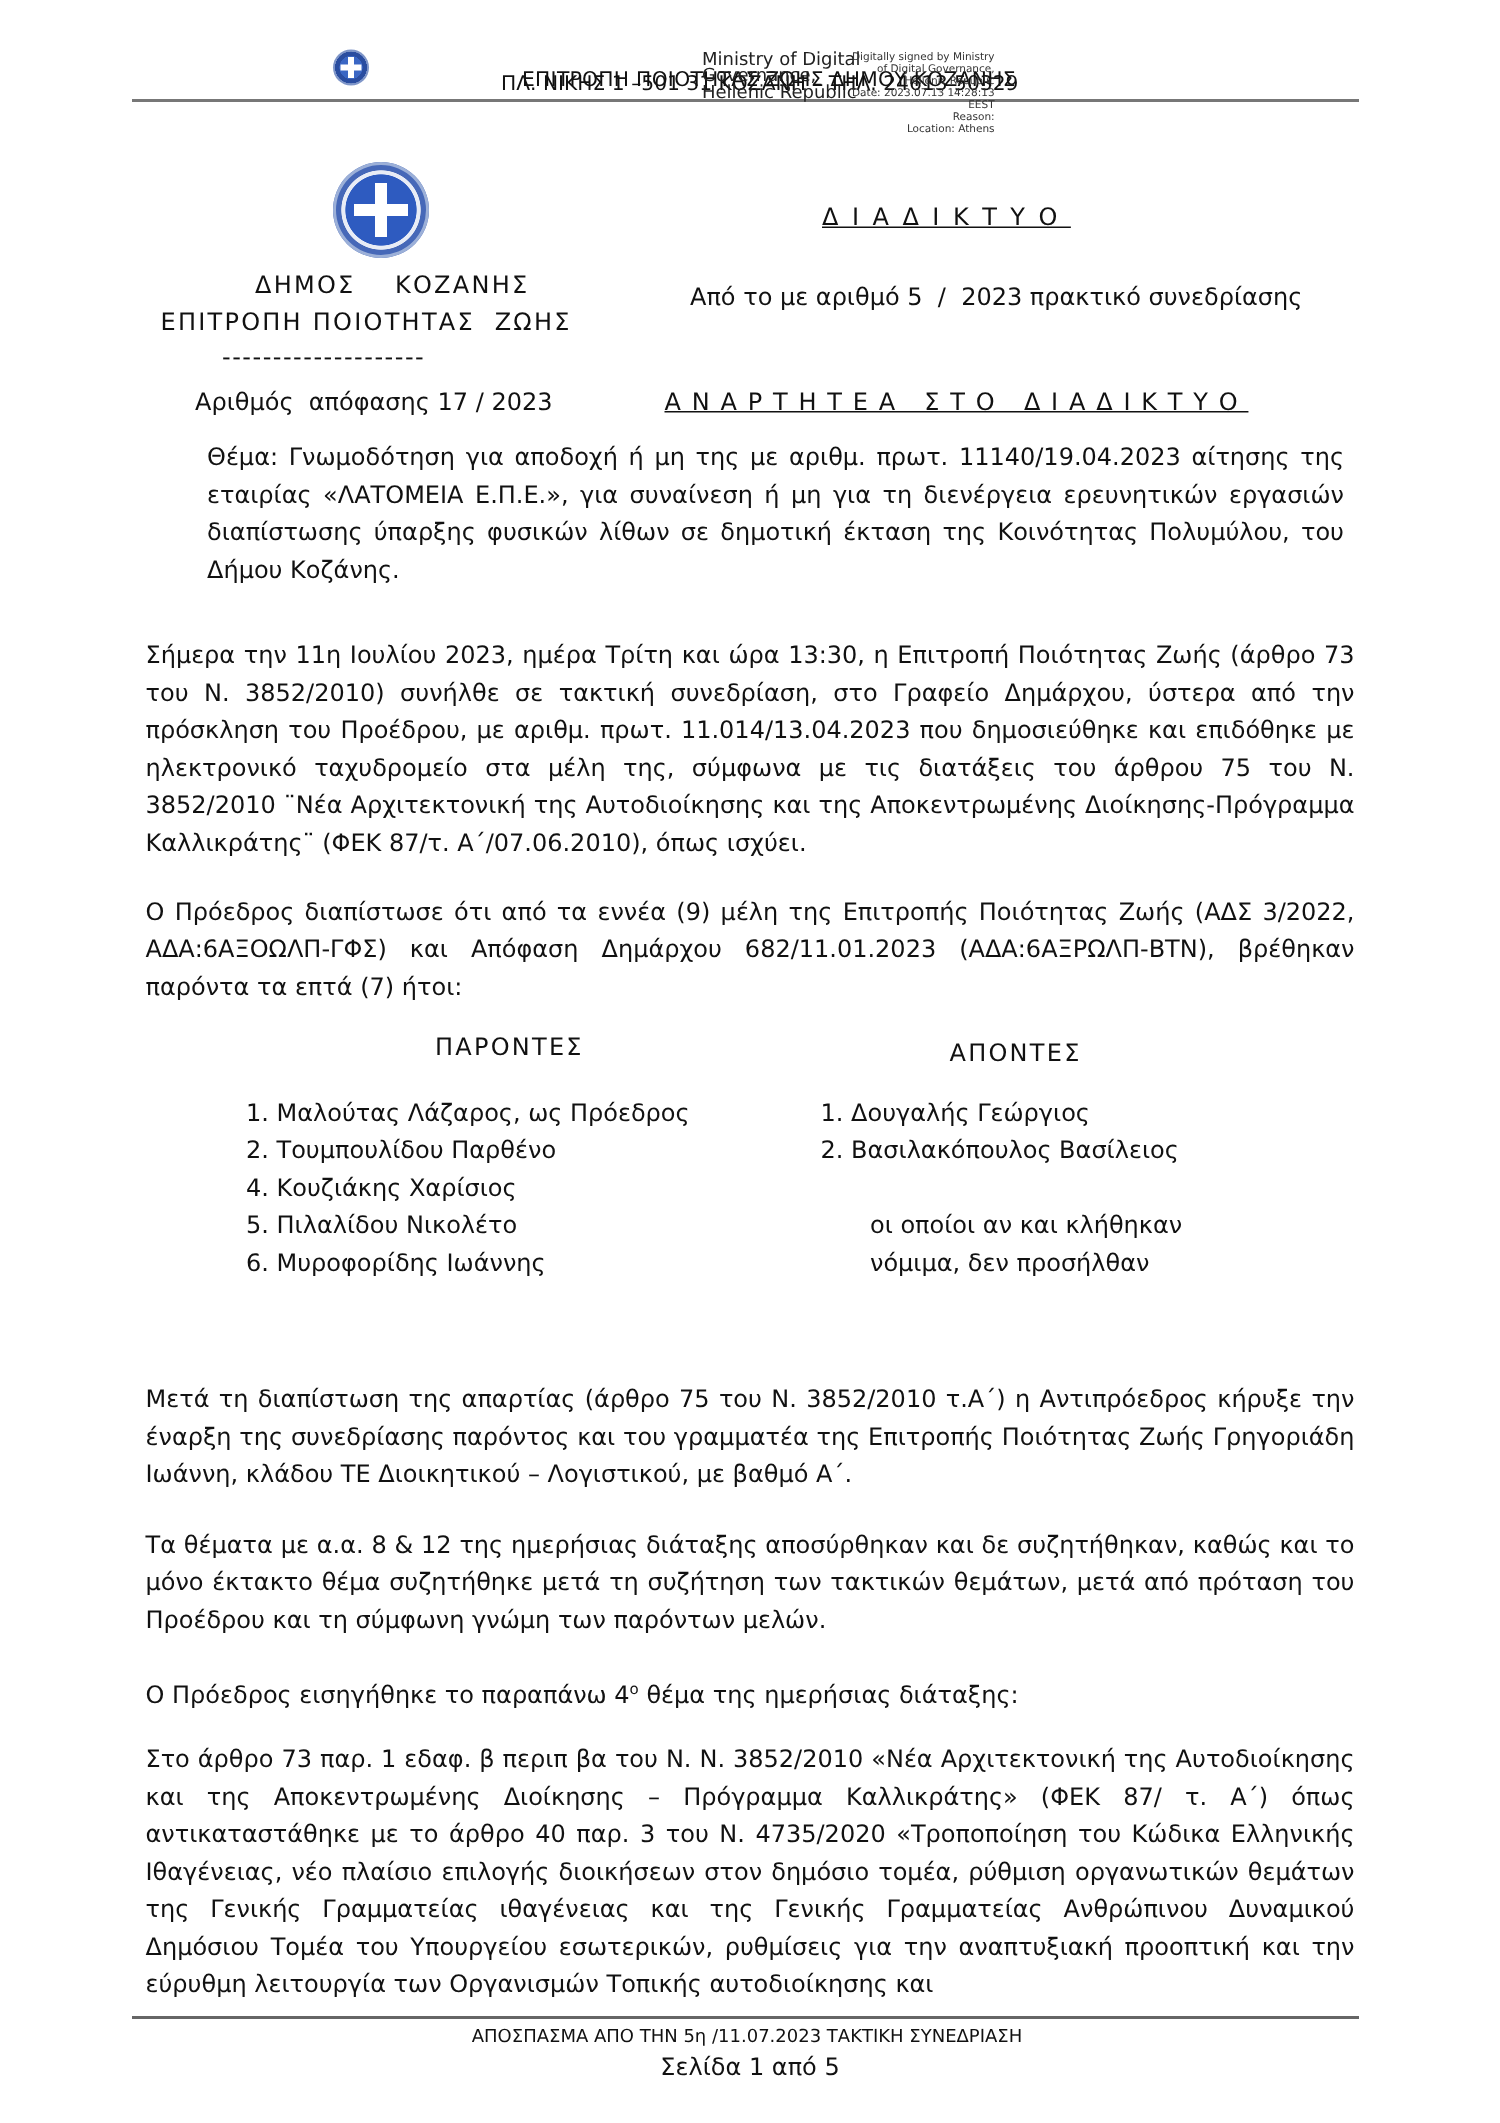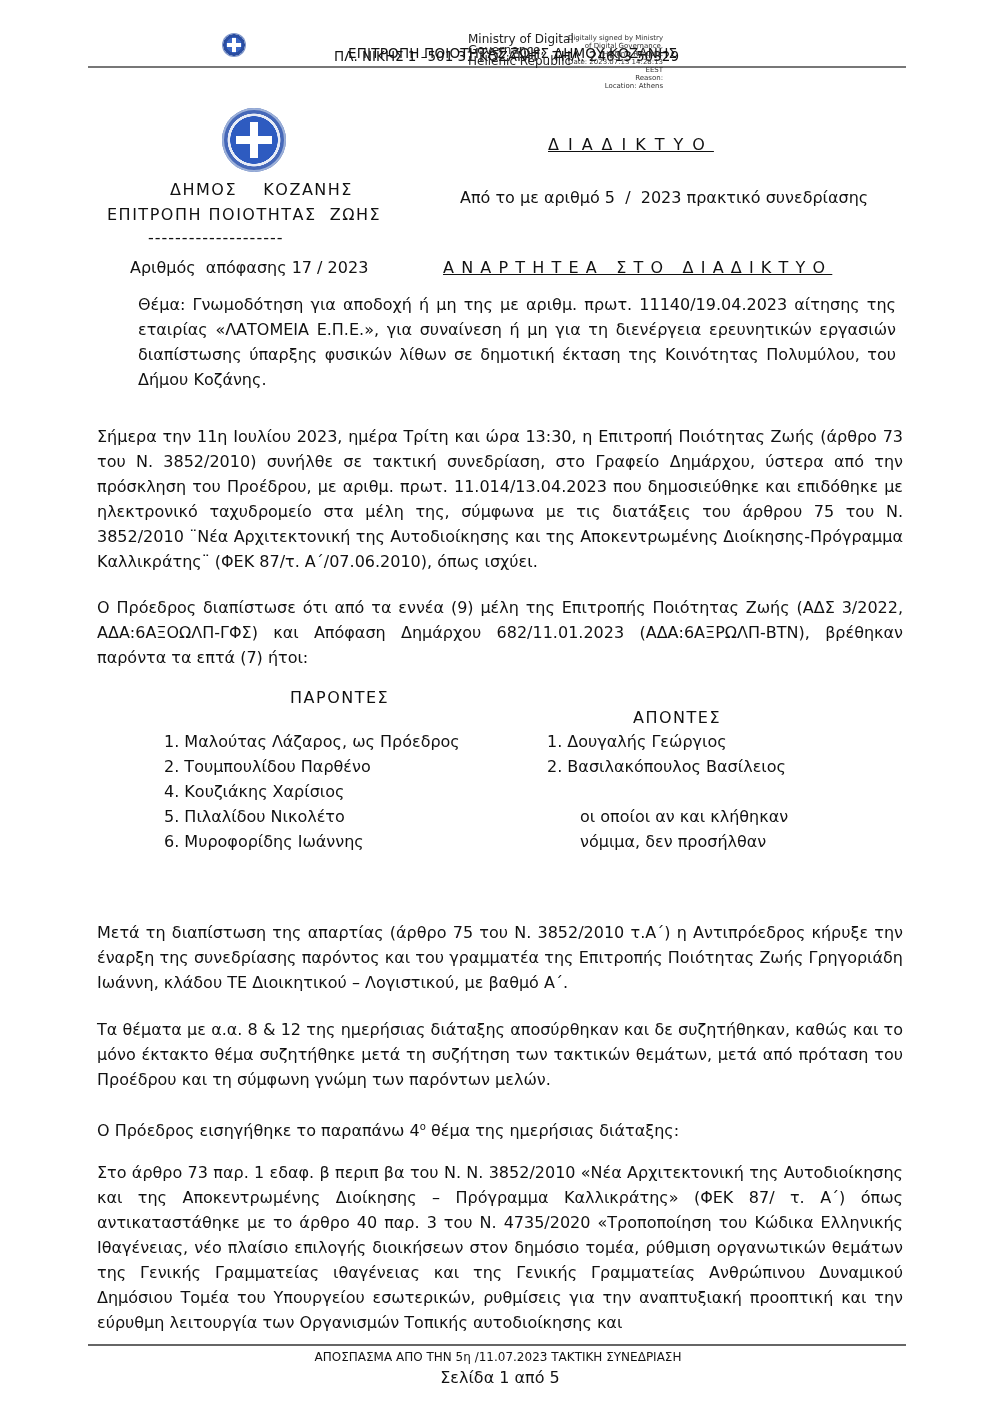--- a/index.html
+++ b/index.html
@@ -47,21 +47,21 @@
   .subject { left: 138px; top: 292px; width: 758px; }
   .p1 { left: 97px; top: 424px; width: 806px; }
   .p2 { left: 97px; top: 595px; width: 806px; }
   .p3 { left: 97px; top: 920px; width: 806px; }
   .p4 { left: 97px; top: 1017px; width: 806px; }
   .p5 { left: 97px; top: 1114px; width: 806px; }
   .p6 { left: 97px; top: 1160px; width: 806px; }
 
   .col-head { font-size: 16px; letter-spacing: 1.5px; white-space: nowrap; }
   .present-head { left: 290px; top: 688px; }
-  .absent-head { left: 633px; top: 708px; }
+  .absent-head { left: 633px; top: 692px; }
 
   .list { font-size: 16px; line-height: 25px; white-space: nowrap; margin: 0; padding: 0; list-style: none; }
   .present-list { left: 164px; top: 729px; }
   .absent-list { left: 547px; top: 729px; }
   .absent-note { left: 580px; top: 804px; font-size: 16px; line-height: 25px; text-align: left; width: 210px; }
 
   
   .ftr-rule { left: 88px; top: 1344px; width: 818px; height: 1.5px; background: #666; }
   .ftr-1 { left: 0; width: 996px; top: 1350px; font-size: 12px; text-align: center; white-space: nowrap; }
   .ftr-2 { left: 0; width: 1000px; top: 1368px; font-size: 16px; text-align: center; white-space: nowrap; }

